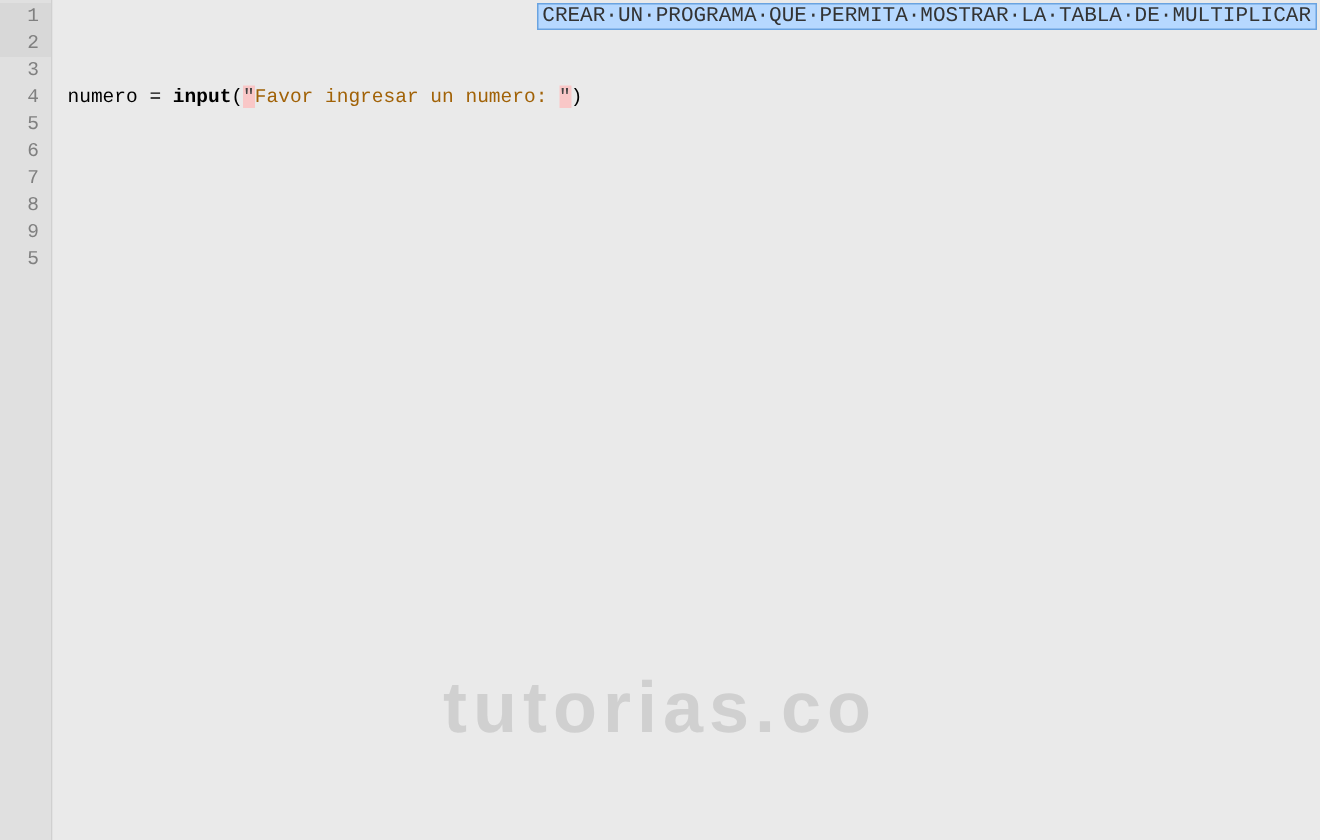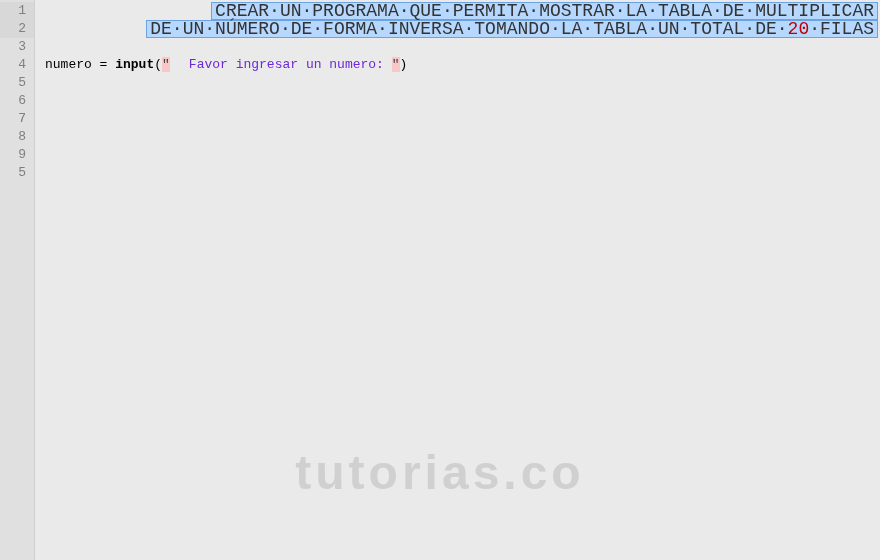--- a/index.html
+++ b/index.html
@@ -53,29 +53,29 @@
     }
     .comment-line {
       display: inline-block;
       background: #b6d8ff;
       border: 1px solid #6aa3e0;
       color: #333;
       height: 18px;
       line-height: 16px;
       padding: 0 3px;
       font-family: 'Consolas', 'Monaco', 'Courier New', monospace;
-      font-size: 18px;
+      font-size: 14px;
       white-space: pre;
       margin-left: 12px;
     }
     .comment-line .num { color: #c00000; }
     .kw { color: #0000c0; font-weight: bold; }
     .fn { color: #000; font-weight: bold; margin-top: 22px; }
     .num { color: #c00000; }
-    .str { color: #6d28d9; margin-left: 19px; }
+    .str { color: #a16207; }
     .str-hl { background: #f9c7c7; color: #444; }
     .watermark {
       position: absolute;
       bottom: 60px;
       left: 50%;
       transform: translateX(-50%);
       font-family: Arial, sans-serif;
       font-size: 48px;
       font-weight: bold;
       color: rgba(160,160,160,0.35);
@@ -105,16 +105,15 @@
     <div class="code-line"></div>
     <div class="code-line"><span>numero = </span><span class="fn">input</span><span>(</span><span class="str-hl">"</span><span class="str">Favor ingresar un numero: </span><span class="str-hl">"</span><span>)</span></div>
     <div class="code-line"></div>
     <div class="code-line"></div>
     <div class="code-line"></div>
   </div>
 </div>
 
 <div class="comment-block">
   <div><span class="comment-line">CREAR·UN·PROGRAMA·QUE·PERMITA·MOSTRAR·LA·TABLA·DE·MULTIPLICAR</span></div>
-  <div><span class="comment-line"><span>DE·UN·NÚMERO·DE·FORMA·INVERSA·TOMANDO·LA·TABLA·UN·TOTAL·DE·</span><span class="num">20</span><span>·FILAS</span></span></div>
 </div>
 
 <div class="watermark">tutorias.co</div>
 
 </body></html>

